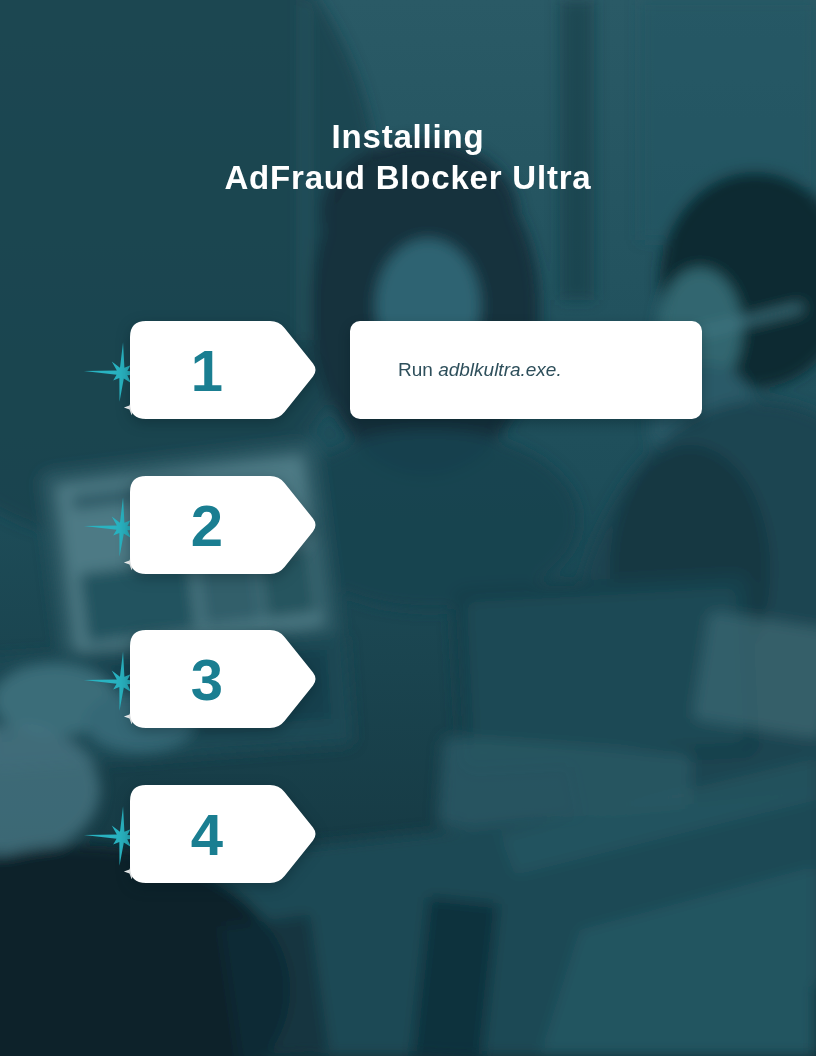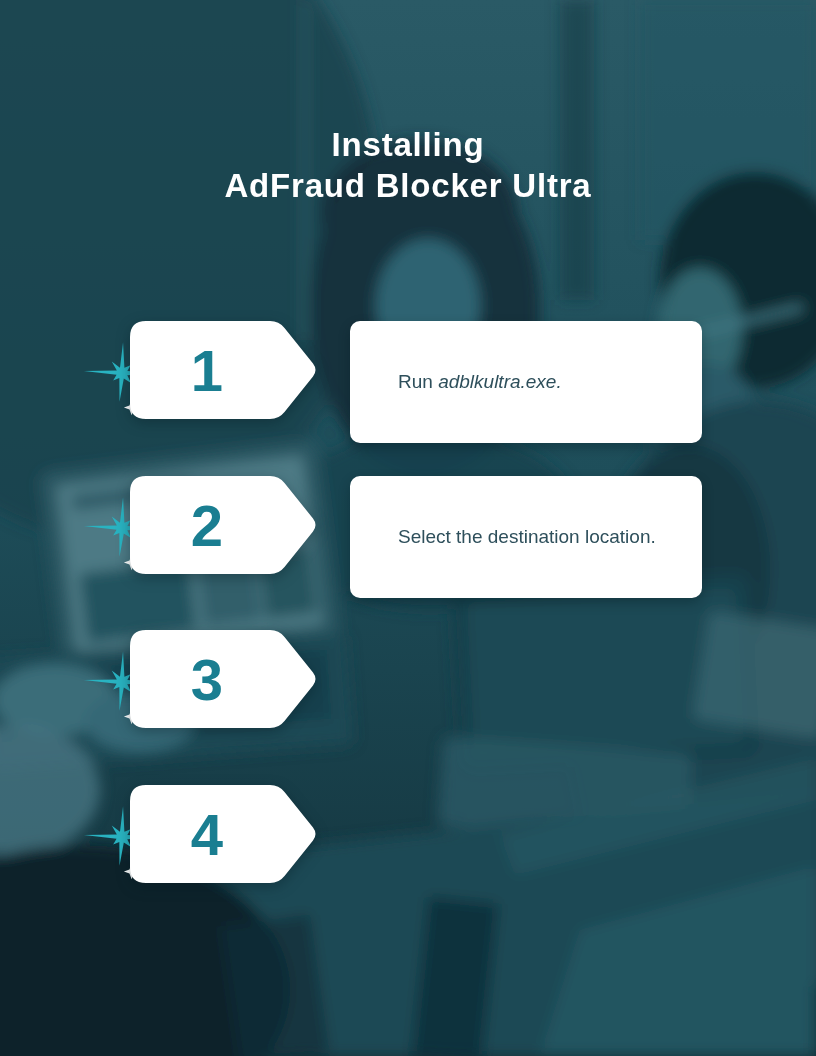--- a/index.html
+++ b/index.html
@@ -5,21 +5,21 @@
   html,body{margin:0;padding:0;}
   body{
     width:816px;height:1056px;position:relative;overflow:hidden;
     font-family:"Liberation Sans", sans-serif;
     background:#1d4d59;
   }
   .bg{position:absolute;left:0;top:0;width:816px;height:1056px;z-index:0;}
   .content{position:absolute;left:0;top:0;width:816px;height:1056px;z-index:1;}
 
   .title{
-    position:absolute;top:124px;left:0;width:100%;
+    position:absolute;top:116px;left:0;width:100%;
     text-align:center;color:#ffffff;font-weight:bold;
     font-size:33px;line-height:41px;letter-spacing:0.8px;
   }
 
   .step-row{position:absolute;left:130px;width:572px;height:98px;}
 
   .tag{position:absolute;left:0;top:0;width:188px;height:98px;}
   .tag svg{position:absolute;left:0;top:0;width:188px;height:98px;
     filter:drop-shadow(0 4px 7px rgba(4,24,31,0.35));}
   .tag-shape{fill:#ffffff;}
@@ -27,21 +27,21 @@
     position:absolute;left:0;top:0;width:154px;height:98px;
     display:flex;align-items:center;justify-content:center;
     font-size:58px;font-weight:bold;color:#1a7e91;
   }
 
   .star{position:absolute;left:-54px;top:6px;width:92px;height:92px;}
   .star-burst{fill:#29b3c1;}
   .white-spark{fill:#ffffff;}
 
   .card{
-    position:absolute;left:220px;top:0;width:276px;height:122px;
+    position:absolute;left:220px;top:0;width:276px;height:98px;
     background:#ffffff;border-radius:10px;
     box-shadow:0 5px 12px rgba(4,24,31,0.32);
     padding:0 28px 0 48px;
     display:flex;align-items:center;
   }
   .card-text{
     margin:0;font-size:19px;line-height:27.5px;color:#2e4f5b;max-width:280px;
   }
   .card-text .it{font-style:italic;}
 </style>
@@ -139,23 +139,20 @@
     <svg class="star" viewBox="-48 -48 96 96" aria-hidden="true">
       <polygon class="star-burst" points="38,0 5.5,2.4 9.4,10.4 1.9,5.7 -2.6,29.9 -2.8,5.3 -9.2,7.7 -5.7,1.9 -39.9,-2.1 -5.4,-2.6 -10.7,-11.9 -2.1,-5.6 1.1,-32 2.5,-5.4 8.9,-8 5.6,-2.2"></polygon>
       <path class="white-spark" d="M10,28 l2.2,5.8 5.8,2.2 -5.8,2.2 -2.2,5.8 -2.2,-5.8 -5.8,-2.2 5.8,-2.2 z"></path>
     </svg>
     <div class="tag">
       <svg viewBox="0 0 188 98" preserveAspectRatio="none" aria-hidden="true">
         <path class="tag-shape" d="M16,0 H140 Q149,0 154.5,7 L183,42.5 Q188,49 183,55.5 L154.5,91 Q149,98 140,98 H16 Q0,98 0,82 V16 Q0,0 16,0 Z"></path>
       </svg>
       <div class="num">2</div>
     </div>
-    <div class="card">
-      <p class="card-text"><span>Select the destination location.</span></p>
-    </div>
   </div>
 
   <div class="step-row" style="top: 630px;">
     <svg class="star" viewBox="-48 -48 96 96" aria-hidden="true">
       <polygon class="star-burst" points="38,0 5.5,2.4 9.4,10.4 1.9,5.7 -2.6,29.9 -2.8,5.3 -9.2,7.7 -5.7,1.9 -39.9,-2.1 -5.4,-2.6 -10.7,-11.9 -2.1,-5.6 1.1,-32 2.5,-5.4 8.9,-8 5.6,-2.2"></polygon>
       <path class="white-spark" d="M10,28 l2.2,5.8 5.8,2.2 -5.8,2.2 -2.2,5.8 -2.2,-5.8 -5.8,-2.2 5.8,-2.2 z"></path>
     </svg>
     <div class="tag">
       <svg viewBox="0 0 188 98" preserveAspectRatio="none" aria-hidden="true">
         <path class="tag-shape" d="M16,0 H140 Q149,0 154.5,7 L183,42.5 Q188,49 183,55.5 L154.5,91 Q149,98 140,98 H16 Q0,98 0,82 V16 Q0,0 16,0 Z"></path>

